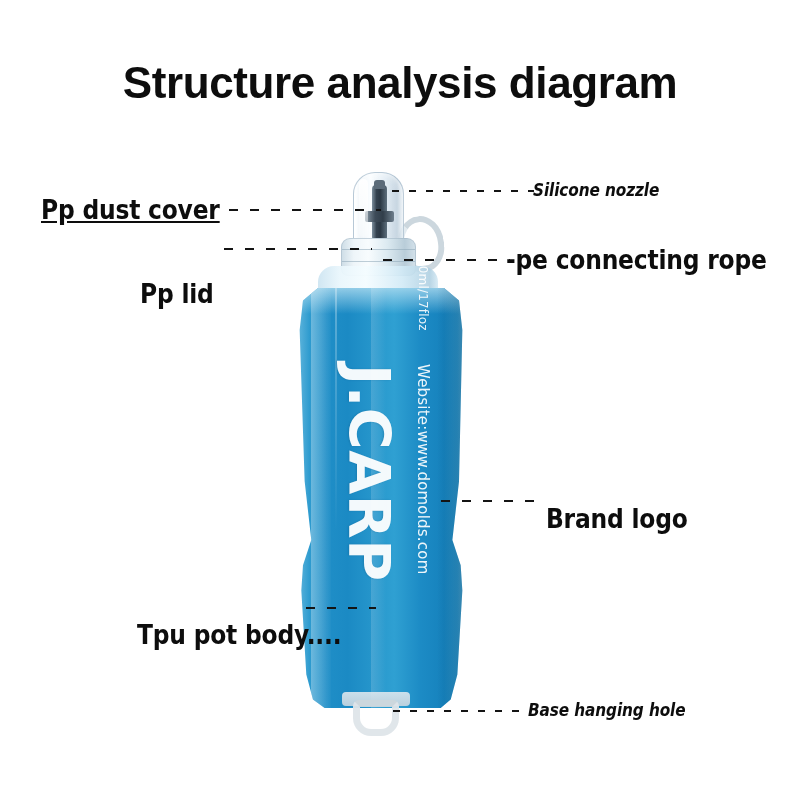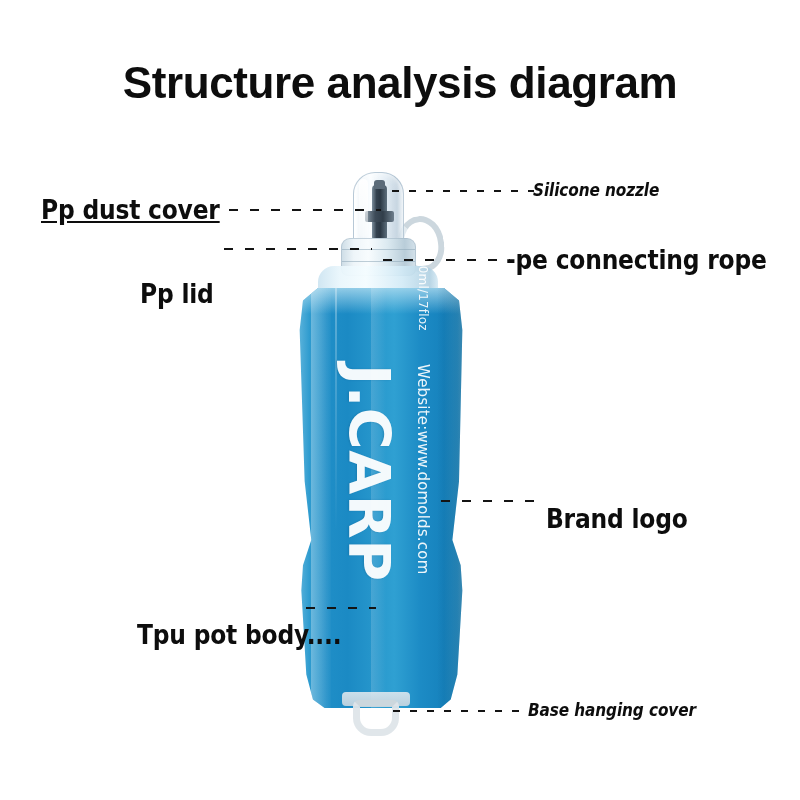--- a/index.html
+++ b/index.html
@@ -376,15 +376,15 @@
   <div class="leader" style="left:383px; top:259px; width:127px;"></div>
   <div class="callout-label lbl-big" style="left:506px; top:247px;">-pe connecting rope</div>
 
   <div class="leader" style="left:441px; top:500px; width:101px;"></div>
   <div class="callout-label lbl-big" style="left:546px; top:506px;">Brand logo</div>
 
   <div class="callout-label lbl-big" style="left:130px; top:622px;margin-left:7px;">Tpu pot body....</div>
   <div class="leader" style="left:306px; top:607px; width:70px;"></div>
 
   <div class="leader fine" style="left:393px; top:710px; width:133px;"></div>
-  <div class="callout-label lbl-small" style="left:528px; top:702px;">Base hanging cover</div>
+  <div class="callout-label lbl-small" style="left:528px; top:702px;">Base hanging hole</div>
 
 </div>
 
 </body></html>

